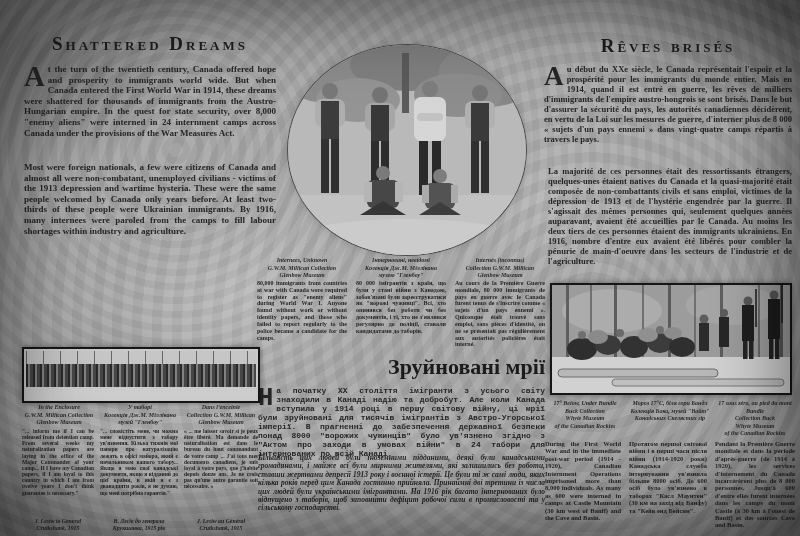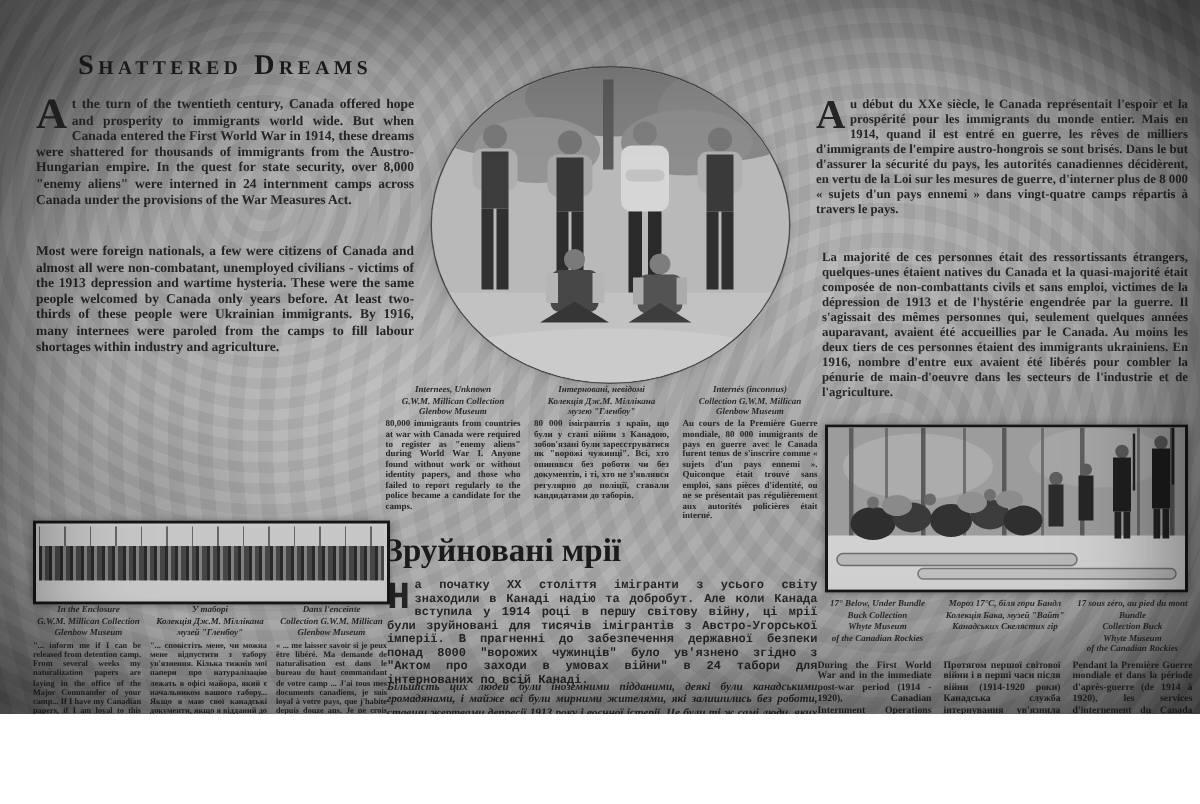--- a/index.html
+++ b/index.html
@@ -1,17 +1,17 @@
 <!DOCTYPE html>
 <html><head>
 <meta charset="utf-8">
 <style>
   html,body{margin:0;padding:0;}
   #panel{
-    position:relative; width:800px; height:476px; overflow:hidden;
+    position:relative; width:800px; height:536px; overflow:hidden;
     font-family:"Liberation Serif", serif;
     background:
       radial-gradient(ellipse 260px 190px at 5% 10%, rgba(0,0,0,0.30), transparent 62%),
       radial-gradient(ellipse 300px 210px at 98% 2%, rgba(0,0,0,0.40), transparent 60%),
       radial-gradient(ellipse 230px 170px at 1% 97%, rgba(0,0,0,0.33), transparent 60%),
       radial-gradient(ellipse 250px 150px at 100% 98%, rgba(0,0,0,0.26), transparent 60%),
       radial-gradient(ellipse 220px 150px at 30% 55%, rgba(255,255,255,0.17), transparent 60%),
       radial-gradient(ellipse 260px 170px at 68% 38%, rgba(255,255,255,0.14), transparent 60%),
       radial-gradient(ellipse 200px 130px at 48% 86%, rgba(255,255,255,0.12), transparent 60%),
       radial-gradient(ellipse 160px 110px at 12% 70%, rgba(0,0,0,0.10), transparent 60%),
@@ -25,21 +25,21 @@
       box-shadow:inset 0 0 75px 14px rgba(0,0,0,0.50);}
   .abs{position:absolute;z-index:2;}
   .col-title{font-weight:bold;font-variant:small-caps;letter-spacing:3px;
       font-size:19px;line-height:1.1;text-align:center;color:#1d1d1d;}
   .body-text{font-weight:bold;color:#262626;text-align:justify;}
   .en-text{font-size:9px;line-height:1.18;}
   .fr-text{font-size:8.5px;line-height:1.18;}
   .uk-text1{font-size:8px;line-height:1.12;font-family:Liberation Mono, monospace;}
   .uk-text2{font-size:7.5px;line-height:1.12;font-style:italic;}
   .dropcap::first-letter{float:left;font-size:3.2em;line-height:0.82;padding:1px 3px 0 0;font-weight:bold;}
-  .uk-title{font-weight:bold;font-size:22px;line-height:1;text-align:left;color:#1b1b1b;}
+  .uk-title{font-weight:bold;font-size:22px;line-height:1;text-align:right;color:#1b1b1b;}
   .cap-row{display:flex;justify-content:space-between;}
   .cap-col{font-style:italic;font-weight:bold;font-size:6px;line-height:1.25;text-align:center;color:#2a2a2a;}
   .note-row{display:flex;justify-content:space-between;}
   .note{font-weight:bold;font-size:6px;line-height:1.14;text-align:justify;color:#262626;}
   .bundle-note{font-size:6.5px;}
   .quote-row{display:flex;justify-content:space-between;}
   .quote-col{display:flex;flex-direction:column;height:104px;}
   .quote-text{font-weight:bold;font-size:5.5px;line-height:1.12;text-align:justify;color:#262626;}
   .attrib{margin-top:auto;font-style:italic;font-weight:bold;font-size:5.8px;line-height:1.2;text-align:center;color:#2a2a2a;}
   .photo-frame{border:2px solid #161616;background:#cacaca;box-shadow:0 0 6px rgba(0,0,0,0.4);}
@@ -55,20 +55,21 @@
 </head>
 <body>
 
 <div id="panel">
   <div class="texture"></div>
 
   <div class="abs col-title" style="left:20px;top:34px;width:260px;">Shattered Dreams</div>
   <div class="abs body-text en-text dropcap" style="left:24px;top:64px;width:252px;">At the turn of the twentieth century, Canada offered hope and prosperity to immigrants world wide. But when Canada entered the First World War in 1914, these dreams were shattered for thousands of immigrants from the Austro-Hungarian empire. In the quest for state security, over 8,000 "enemy aliens" were interned in 24 internment camps across Canada under the provisions of the War Measures Act.</div>
   <div class="abs body-text en-text" style="left:24px;top:162px;width:252px;">Most were foreign nationals, a few were citizens of Canada and almost all were non-combatant, unemployed civilians - victims of the 1913 depression and wartime hysteria. These were the same people welcomed by Canada only years before. At least two-thirds of these people were Ukrainian immigrants. By 1916, many internees were paroled from the camps to fill labour shortages within industry and agriculture.</div>
 
+  <div class="abs col-title" style="left:540px;top:36px;width:256px;">Rêves brisés</div>
   <div class="abs body-text fr-text dropcap" style="left:544px;top:64px;width:248px;">Au début du XXe siècle, le Canada représentait l'espoir et la prospérité pour les immigrants du monde entier. Mais en 1914, quand il est entré en guerre, les rêves de milliers d'immigrants de l'empire austro-hongrois se sont brisés. Dans le but d'assurer la sécurité du pays, les autorités canadiennes décidèrent, en vertu de la Loi sur les mesures de guerre, d'interner plus de 8 000 « sujets d'un pays ennemi » dans vingt-quatre camps répartis à travers le pays.</div>
   <div class="abs body-text fr-text" style="left:548px;top:166px;width:244px;">La majorité de ces personnes était des ressortissants étrangers, quelques-unes étaient natives du Canada et la quasi-majorité était composée de non-combattants civils et sans emploi, victimes de la dépression de 1913 et de l'hystérie engendrée par la guerre. Il s'agissait des mêmes personnes qui, seulement quelques années auparavant, avaient été accueillies par le Canada. Au moins les deux tiers de ces personnes étaient des immigrants ukrainiens. En 1916, nombre d'entre eux avaient été libérés pour combler la pénurie de main-d'oeuvre dans les secteurs de l'industrie et de l'agriculture.</div>
 
   <div class="abs oval-photo" style="left:287px;top:44px;width:238px;height:210px;">
     <svg width="238" height="210" viewBox="0 0 238 210">
       <rect width="238" height="210" fill="#b9b9b9"></rect>
       <ellipse cx="40" cy="28" rx="48" ry="30" fill="#8b8b8b"></ellipse>
       <ellipse cx="120" cy="20" rx="58" ry="26" fill="#7f7f7f"></ellipse>
       <ellipse cx="200" cy="30" rx="50" ry="32" fill="#878787"></ellipse>
       <ellipse cx="70" cy="55" rx="42" ry="22" fill="#949494"></ellipse>

